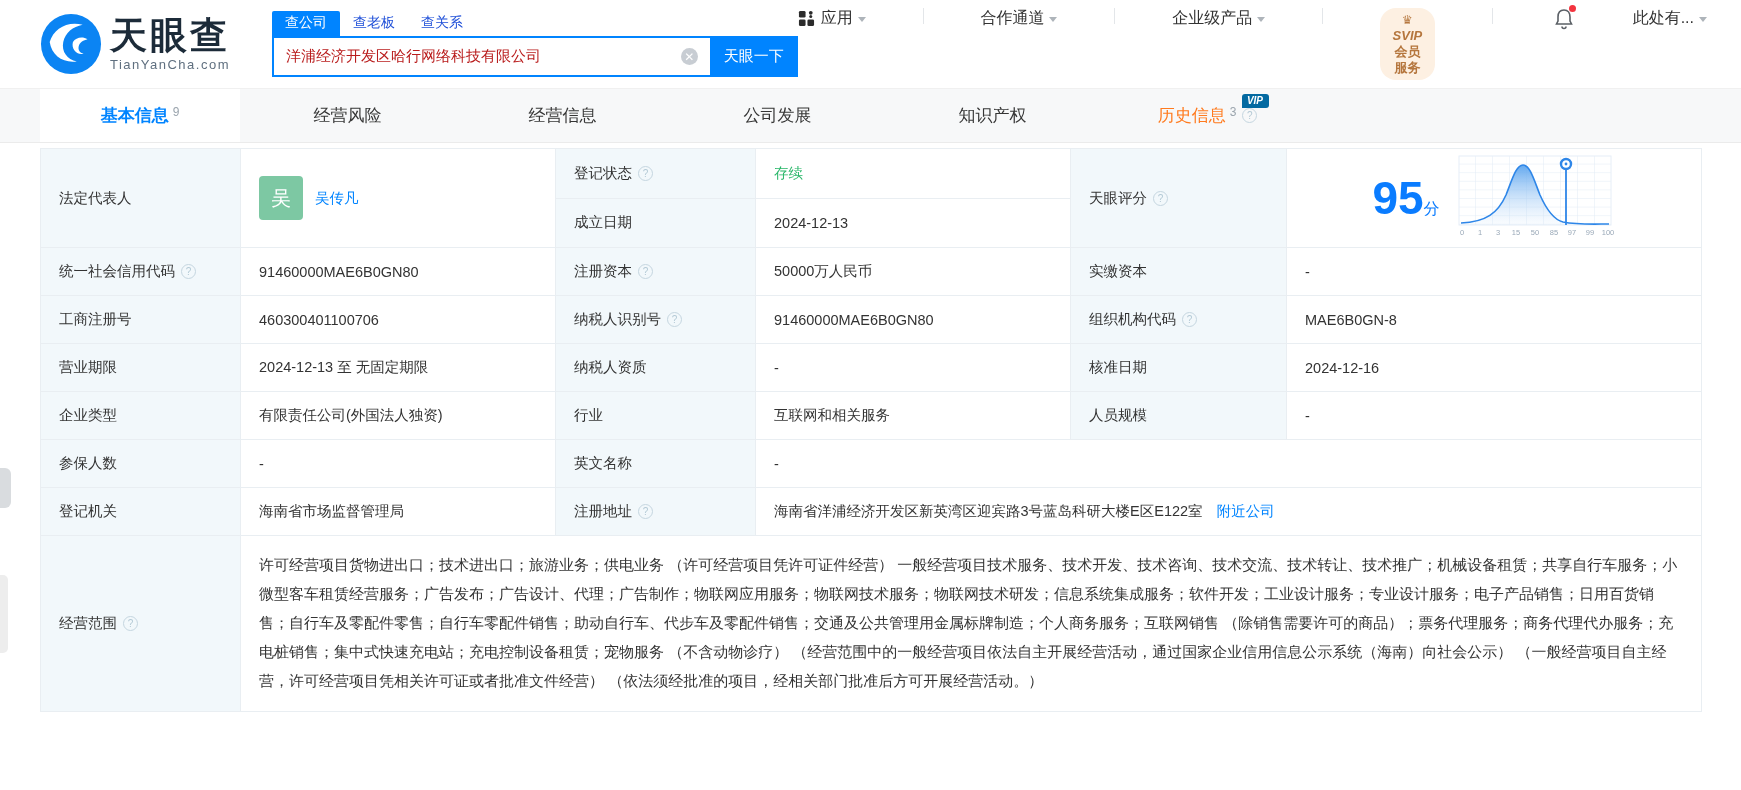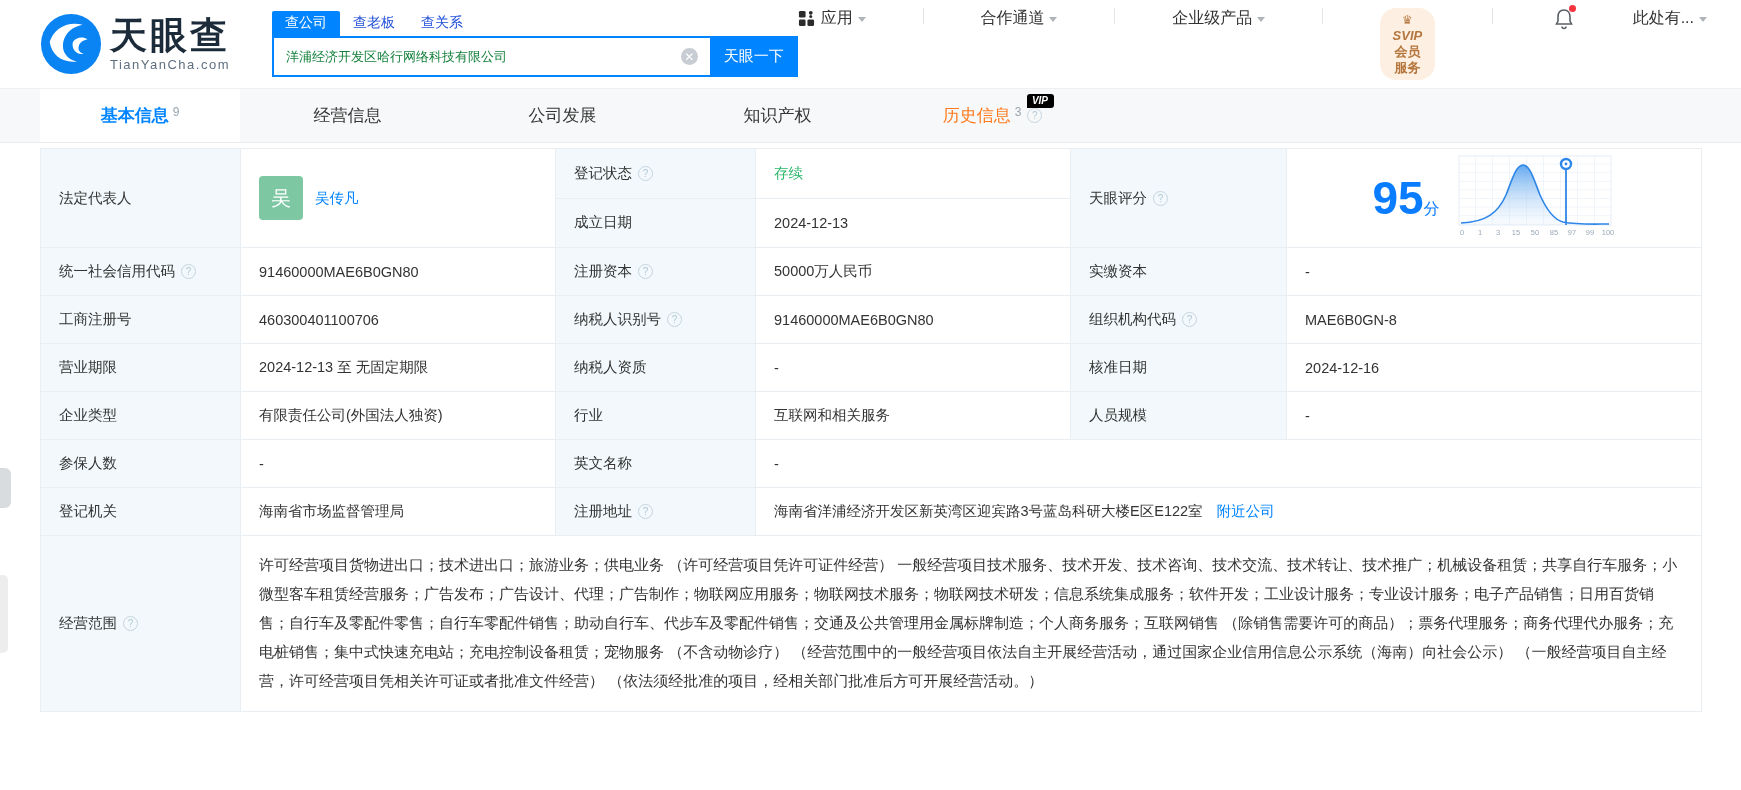--- a/index.html
+++ b/index.html
@@ -16,21 +16,21 @@
   .gov-badge { margin-left:14px; background:#e60012; color:#fff; padding:8px 12px; border-radius:2px;
     font-size:15px; font-weight:bold; line-height:22px; white-space:nowrap; }
   .gov-badge .l2 { letter-spacing:3.5px; }
 
   .search-area { margin-left:42px; width:535px; }
   .search-tabs { display:flex; font-size:14px; }
   .search-tab { padding:3px 13px 4px; cursor:pointer; color:#1d4ed8; }
   .search-tab.active { background:#0084ff; color:#fff; border-radius:2px 2px 0 0; }
   .search-row { display:flex; height:41px; }
   .search-box { flex:1; display:flex; align-items:center; border:2px solid #0084ff; border-right:none; background:#fff; }
-  .search-input { flex:1; border:none; outline:none; font-size:13px; color:#15803d; padding:0 8px 0 12px;
+  .search-input { flex:1; border:none; outline:none; font-size:15px; color:#b91c1c; padding:0 8px 0 12px;
     font-family:"Liberation Sans","DejaVu Sans",sans-serif; }
   .clear-btn { width:17px; height:17px; border-radius:50%; background:#c8cdd3; color:#fff; font-size:12px;
     display:flex; align-items:center; justify-content:center; margin-right:12px; cursor:pointer; line-height:1; }
   .search-btn { width:88px; background:#0084ff; color:#fff; border:none; font-size:15px; cursor:pointer;
     font-family:"Liberation Sans","DejaVu Sans",sans-serif; }
 
   .top-nav { margin-left:auto; display:flex; align-items:flex-start; font-size:16px; color:#333;gap:44px; }
   .nav-item { display:flex; align-items:center; cursor:pointer; white-space:nowrap; }
   .caret { width:0; height:0; border-left:4.5px solid transparent; border-right:4.5px solid transparent;
     border-top:5px solid #aeb4ba; margin-left:5px; margin-top:2px; }
@@ -43,21 +43,21 @@
   .bell-dot { position:absolute; top:-3px; right:-2px; width:7px; height:7px; background:#f3343f; border-radius:50%; }
 
   
   .page-tabs { height:55px; background:#f7f8f9; border-top:1px solid #f0f0f0; border-bottom:1px solid #ebebeb;
     display:flex; align-items:stretch; padding-left:40px; }
   .page-tab { width:215px; display:flex; align-items:center; justify-content:center; font-size:17px; color:#353535;
     cursor:pointer; position:relative; }
   .page-tab.active { background:#fff; color:#0084ff; font-weight:bold; width:200px; }
   .tab-count { font-size:12px; color:#9aa4ad; margin-left:4px; margin-top:-8px; font-weight:normal; }
   .page-tab.history { color:#ff7a1e; }
-  .vip-tag { position:absolute; top:5px; right:46px; background:#000000; color:#fff; font-size:10px; font-style:italic;
+  .vip-tag { position:absolute; top:5px; right:46px; background:#0369a1; color:#fff; font-size:10px; font-style:italic;
     font-weight:bold; padding:1px 6px 1px 5px; border-radius:3px 3px 3px 0; line-height:12px; }
   .help-q { display:inline-flex; width:15px; height:15px; border:1px solid #c5d6e0; border-radius:50%;
     color:#b3c9d5; font-size:10px; align-items:center; justify-content:center; margin-left:6px; cursor:pointer;
     flex:0 0 15px; font-weight:normal; }
 
   
   .info-table { margin:5px 0 0 40px; border-collapse:collapse; table-layout:fixed; width:1661px; font-size:14.5px; }
   .info-table td { border:1px solid #e9eef2; vertical-align:middle; padding:6px 14px 6px 18px; color:#333; }
   td.lbl { background:#f2f8fb; color:#333; }
   td.lbl .cellflex { display:flex; align-items:center; }
@@ -153,20 +153,23 @@
       <span>此处有...</span>
       <span class="caret"></span>
     </div>
   </div>
 </div>
 
 <div class="page-tabs">
   <div class="page-tab active">
     <span>基本信息</span>
     <span class="tab-count">9</span>
+  </div>
+  <div class="page-tab">
+    <span>经营风险</span>
   </div>
   <div class="page-tab">
     <span>经营信息</span>
   </div>
   <div class="page-tab">
     <span>公司发展</span>
   </div>
   <div class="page-tab">
     <span>知识产权</span>
   </div>

